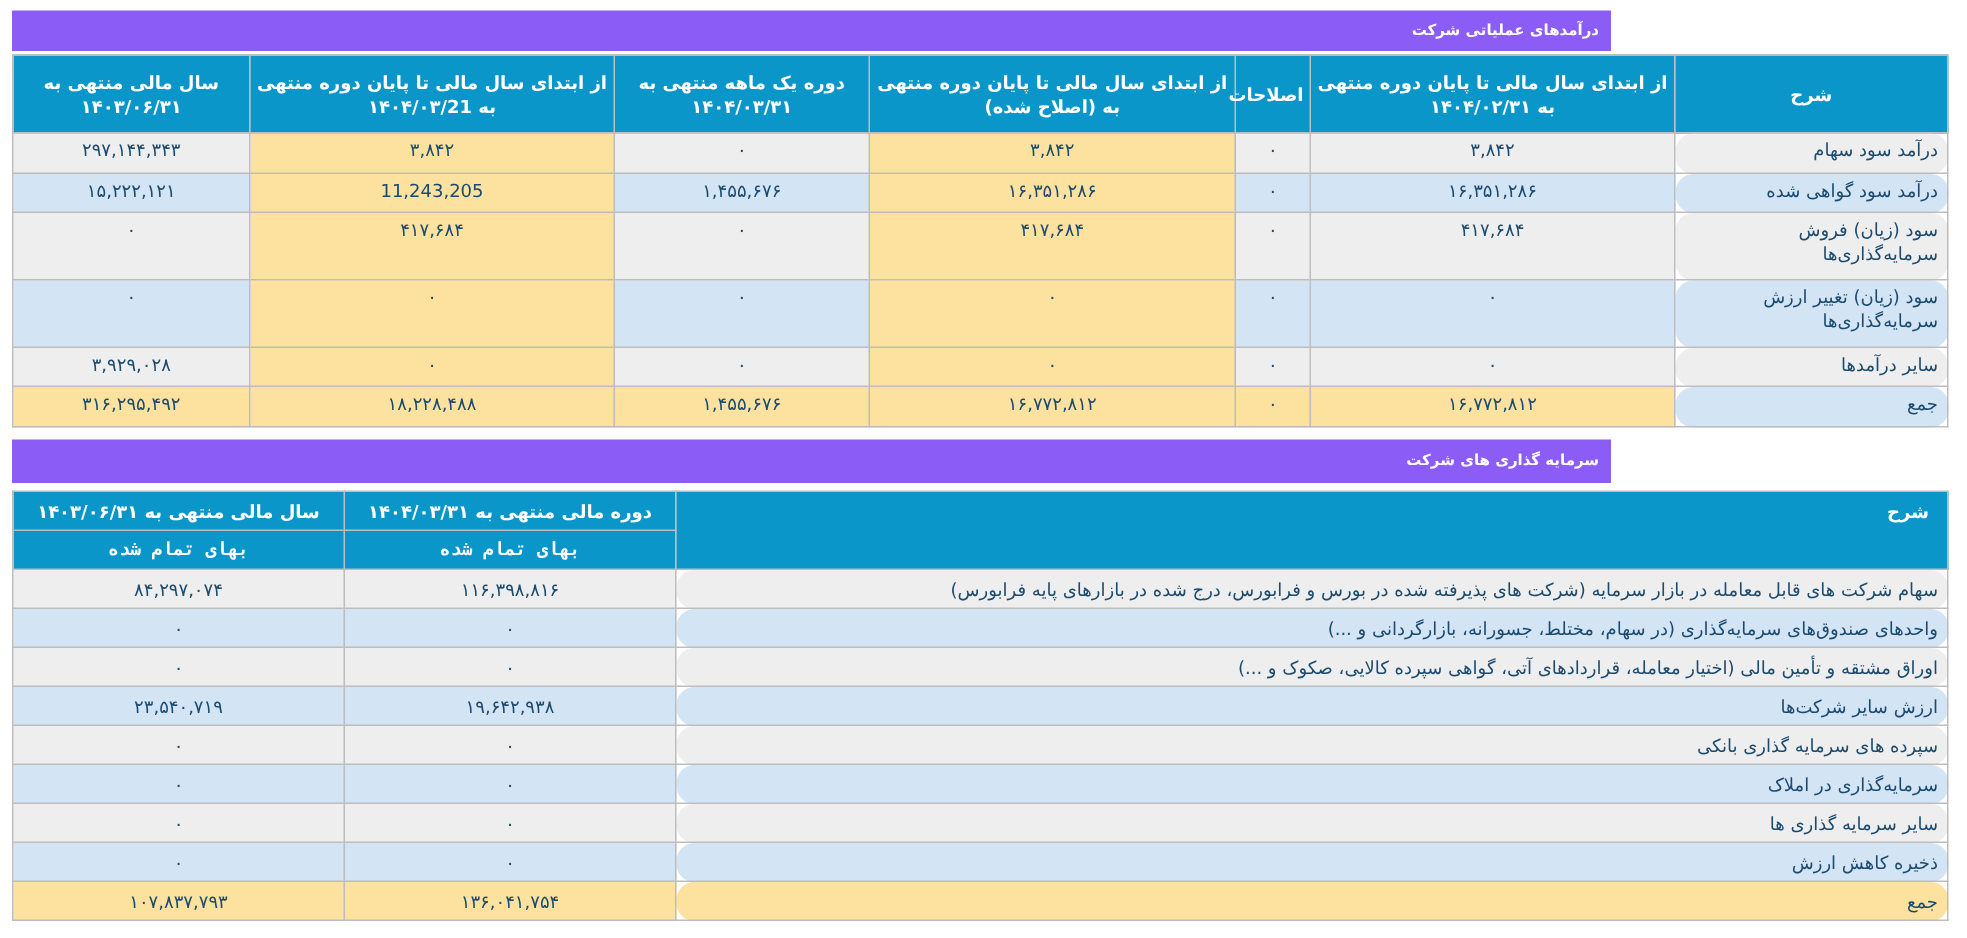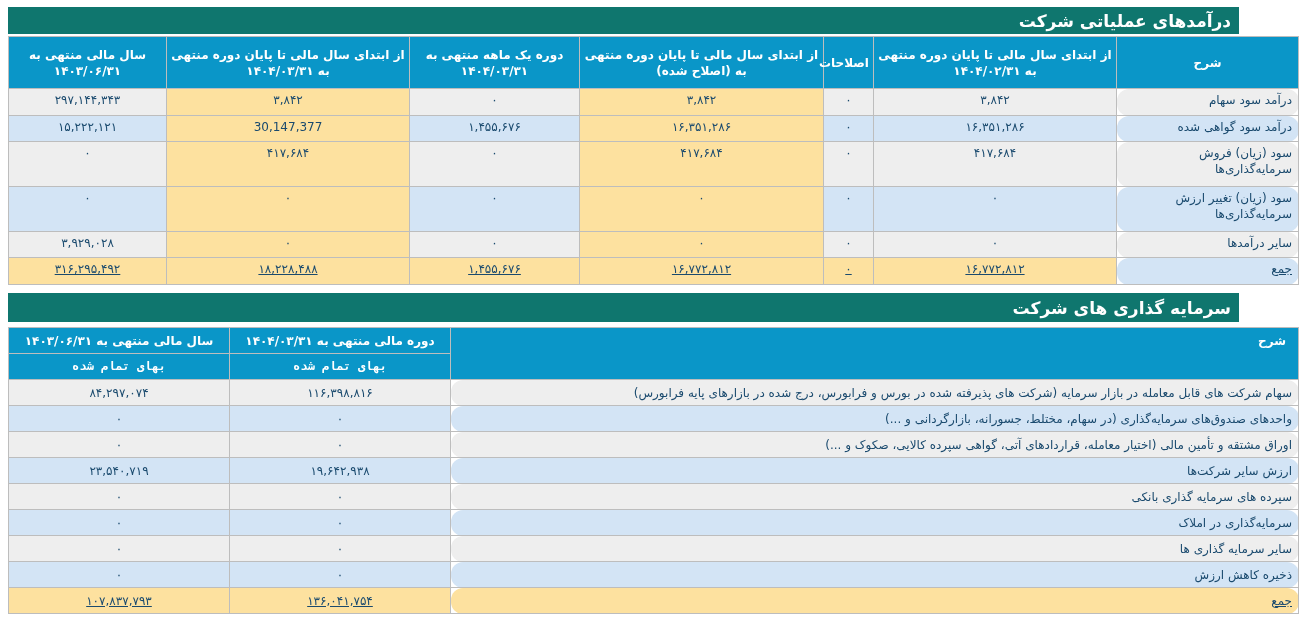--- a/index.html
+++ b/index.html
@@ -2,23 +2,23 @@
 <html><head>
 <meta charset="utf-8">
 <style>
   html, body { margin: 0; padding: 0; background: #ffffff; }
   body {
     width: 1311px; height: 625px; position: relative; overflow: hidden;
     font-family: "DejaVu Sans", "Liberation Sans", sans-serif;
     direction: rtl;
   }
   .section-title {
-    position: absolute; left: 8px; width: 1231px;
-    background: #0f766e; color: #ffffff;
-    font-size: 17px; font-weight: bold;
+    position: absolute; left: 8px; width: 1066px;
+    background: #8b5cf6; color: #ffffff;
+    font-size: 10px; font-weight: bold;
     box-sizing: border-box; padding-right: 8px;
     display: flex; align-items: center;
   }
   table {
     position: absolute; left: 8px; width: 1290px;
     border-collapse: collapse; table-layout: fixed;
     font-size: 12px;
   }
   th, td {
     border: 1px solid #bdbdbd; box-sizing: border-box;
@@ -29,21 +29,21 @@
     font-size: 12px; line-height: 16px;
   }
   td {
     color: #1a4a6e; padding: 3px 6px; line-height: 16px;
     vertical-align: top; text-align: center;
   }
   td.label { text-align: right; border-radius: 12px; }
   tr.odd td { background: #eeeeee; }
   tr.even td { background: #d3e4f5; }
   td.hl { background: #fde19f !important; }
-  tr.total td { background: #fde19f; text-decoration: underline; }
+  tr.total td { background: #fde19f; }
   tr.total td.label-blue { background: #d3e4f5 !important; }
   #t1 thead tr th { height: 52px; }
   #t2 .hdr1 th { height: 26px; }
   #t2 .hdr2 th { height: 26px; font-family: Liberation Mono, monospace; }
   #t2 th.desc-head { text-align: right; vertical-align: top; padding-top: 5px; padding-right: 12px; }
   #t2 td { height: 26px; vertical-align: middle; }
   #t2 td.label { vertical-align: middle; padding-left: 24px; }
 </style>
 </head>
 <body>
@@ -60,41 +60,41 @@
     <col style="width:243px">
     <col style="width:158px">
   </colgroup>
   <thead>
     <tr>
       <th>شرح</th>
       <th>از ابتدای سال مالی تا پایان دوره منتهی به ۱۴۰۴/۰۲/۳۱</th>
       <th>اصلاحات</th>
       <th>از ابتدای سال مالی تا پایان دوره منتهی به (اصلاح شده)</th>
       <th>دوره یک ماهه منتهی به ۱۴۰۴/۰۳/۳۱</th>
-      <th>از ابتدای سال مالی تا پایان دوره منتهی به ۱۴۰۴/۰۳/۳۱</th>
+      <th>از ابتدای سال مالی تا پایان دوره منتهی به ۱۴۰۴/۰۳/21</th>
       <th>سال مالی منتهی به ۱۴۰۳/۰۶/۳۱</th>
     </tr>
   </thead>
   <tbody>
     <tr class="odd" style="height:27px">
       <td class="label">درآمد سود سهام</td>
       <td>۳,۸۴۲</td>
       <td>۰</td>
       <td class="hl">۳,۸۴۲</td>
       <td>۰</td>
       <td class="hl">۳,۸۴۲</td>
       <td>۲۹۷,۱۴۴,۳۴۳</td>
     </tr>
     <tr class="even" style="height:26px">
       <td class="label">درآمد سود گواهی شده</td>
       <td>۱۶,۳۵۱,۲۸۶</td>
       <td>۰</td>
       <td class="hl">۱۶,۳۵۱,۲۸۶</td>
       <td>۱,۴۵۵,۶۷۶</td>
-      <td class="hl">30,147,377</td>
+      <td class="hl">11,243,205</td>
       <td>۱۵,۲۲۲,۱۲۱</td>
     </tr>
     <tr class="odd" style="height:45px">
       <td class="label">سود (زیان) فروش سرمایه‌گذاری‌ها</td>
       <td>۴۱۷,۶۸۴</td>
       <td>۰</td>
       <td class="hl">۴۱۷,۶۸۴</td>
       <td>۰</td>
       <td class="hl">۴۱۷,۶۸۴</td>
       <td>۰</td>

